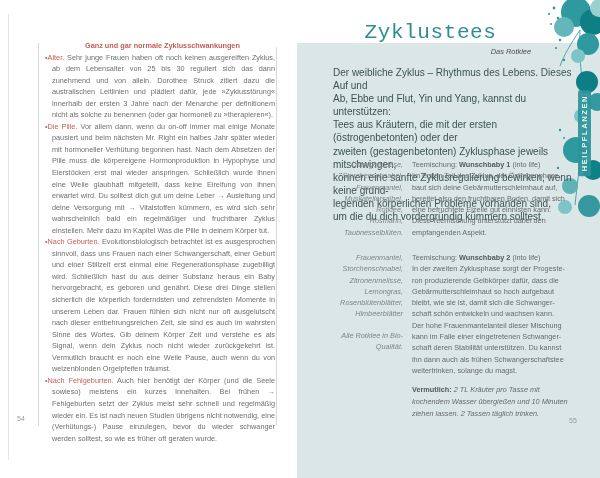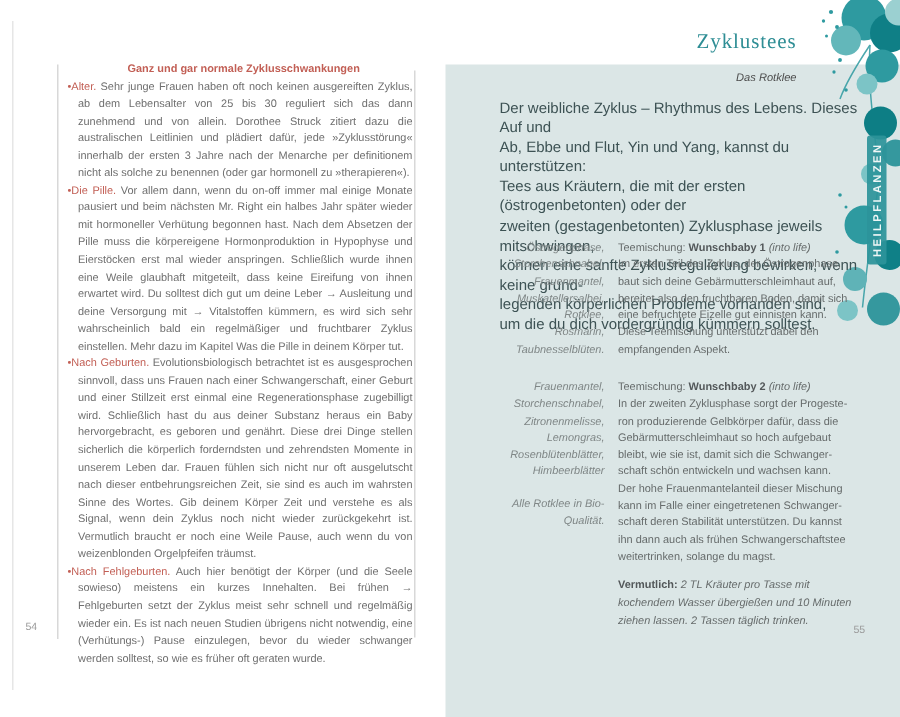--- a/index.html
+++ b/index.html
@@ -21,33 +21,33 @@
   .lp-heading{font-weight:bold;color:#c25f55;margin-left:40px;}
   .lp-bullet{padding-left:7px;text-indent:-7px;text-align:justify;}
   .lp-bullet .marker{color:#c25f55;}
   .lp-bullet .lead{color:#c25f55;font-weight:normal;}
   .pagenum{font-size:7px;color:#9a9a9a;}
   .pn-left{left:17px;top:415px;}
   .pn-right{left:569px;top:417px;}
 
   
   .rp-bg{left:297px;top:43px;width:303px;height:435px;background:#dbe6e6;}
-  .rp-title{left:330px;top:21px;width:201px;text-align:right;
-    font-family:Liberation Serif, serif;font-size:14px;letter-spacing:.6px;color:#2f8e95;}
+  .rp-title{left:330px;top:21px;width:201px;text-align:center;
+    font-family:Liberation Mono, monospace;font-size:21px;letter-spacing:.6px;color:#2f8e95;}
   .rp-subtitle{left:380px;top:47px;width:151px;text-align:right;
     font-style:italic;font-size:7.4px;color:#4c4c4c;}
   .rp-intro{left:333px;top:66px;width:240px;
     font-family:Liberation Sans, sans-serif;font-size:10px;line-height:13.1px;color:#3d5254;
     white-space:pre-line;}
   .tea-herbs{width:78px;text-align:right;font-style:italic;color:#7f8686;
     font-size:7.3px;line-height:11.3px;white-space:pre-line;}
   .tea-desc{width:155px;font-size:7.3px;line-height:11.3px;color:#666b6b;white-space:pre-line;}
   .tea-head{font-size:7.3px;line-height:11.3px;color:#666b6b;}
   .tea-name{font-weight:bold;color:#53585a;}
-  .tea-suffix{font-style:italic;}
+  .tea-suffix{}
   .tea1-herbs{left:325px;top:159px;}
   .tea1-desc{left:412px;top:159px;}
   .tea2-herbs{left:325px;top:252px;}
   .tea2-note{left:325px;top:330px;}
   .tea2-desc{left:412px;top:252px;}
   .usage{left:412px;top:384px;width:165px;font-size:7.3px;line-height:11.8px;
     color:#666b6b;white-space:pre-line;font-style:italic;}
   .usage .usage-label{font-style:normal;font-weight:bold;color:#53585a;}
 
   

